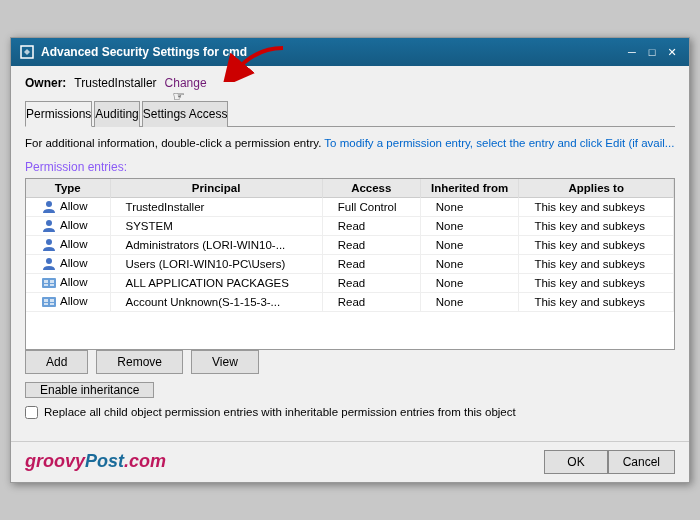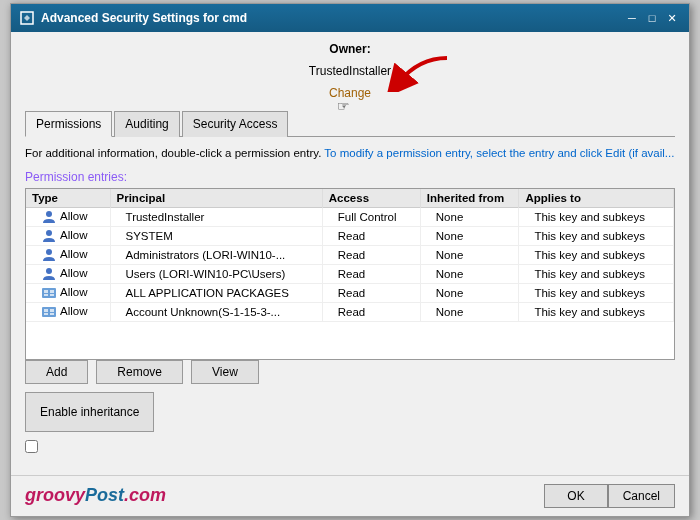--- a/index.html
+++ b/index.html
@@ -56,41 +56,40 @@
       justify-content: center;
     }
     .content {
       padding: 10px 14px;
     }
     .owner-row {
       display: flex;
       align-items: center;
       margin-bottom: 10px;
       gap: 8px;
-      flex-direction: column;
     }
     .owner-label {
       font-weight: 600;
       color: #000;
     }
     .owner-value {
       color: #000;
     }
     .change-link {
-      color: #a16207;
+      color: #701a75;
       cursor: pointer;
       position: relative;
     }
     .tabs {
       display: flex;
       border-bottom: 1px solid #999;
       margin-bottom: 8px;
     }
     .tab {
-      padding: 5px 10px;
+      padding: 5px 0;
       border: 1px solid #999;
       border-bottom: none;
       background: #e1e1e1;
       cursor: pointer;
       font-size: 12px;
       margin-right: 2px;
       color: #000;
       position: relative;
       top: 1px;
     }
@@ -122,21 +121,21 @@
     .perm-table {
       width: 100%;
       border-collapse: collapse;
       font-size: 11.5px;
     }
     .perm-table thead tr {
       background: #e8e8e8;
       border-bottom: 1px solid #ccc;
     }
     .perm-table thead th {
-      text-align: left;
+      text-align: center;
       padding: 3px 6px;
       font-weight: 600;
       color: #000;
       border-right: 1px solid #ddd;
     }
     .perm-table tbody tr {
       border-bottom: 1px solid #eee;
     }
     .perm-table tbody td {
       padding: 2px 15px;
@@ -152,21 +151,21 @@
     }
     .btn {
       padding: 4px 20px;
       border: 1px solid #999;
       background: #e1e1e1;
       cursor: pointer;
       font-size: 12px;
       color: #000;
     }
     .btn-inherit {
-      padding: 12px 14px;
+      padding: 0 14px;
       border: 1px solid #999;
       background: #e1e1e1;
       cursor: pointer;
       font-size: 12px;
       color: #000;
       margin-bottom: 8px;
     }
     .checkbox-row {
       display: flex;
       align-items: center;
@@ -263,21 +262,21 @@
         </svg>
         <a class="change-link">Change</a>
         <span class="cursor-hand">☞</span>
       </div>
     </div>
 
     
     <div class="tabs">
       <div class="tab active">Permissions</div>
       <div class="tab">Auditing</div>
-      <div class="tab">Security Access</div>
+      <div class="tab">Settings Access</div>
     </div>
 
     
     <div class="info-text">
       <span>For additional information, double-click a permission entry. </span><span class="modify-part">To modify a permission entry, select the entry and click Edit (if avail...</span>
     </div>
 
     
     <div class="section-label">Permission entries:</div>
 
@@ -370,20 +369,21 @@
       <button class="btn">Remove</button>
       <button class="btn">View</button>
     </div>
 
     
     <button class="btn-inherit">Enable inheritance</button>
 
     
     <div class="checkbox-row">
       <input type="checkbox" style="">
+      <span>Replace all child object permission entries with inheritable permission entries from this object</span>
     </div>
   </div>
 
   <div class="footer">
     <div class="footer-brand">
       <span>groovy</span><span style="color:#1a6b9a">Post</span><span>.com</span>
     </div>
     <div class="footer-buttons">
       <button class="btn-ok">OK</button>
       <button class="btn-cancel">Cancel</button>

